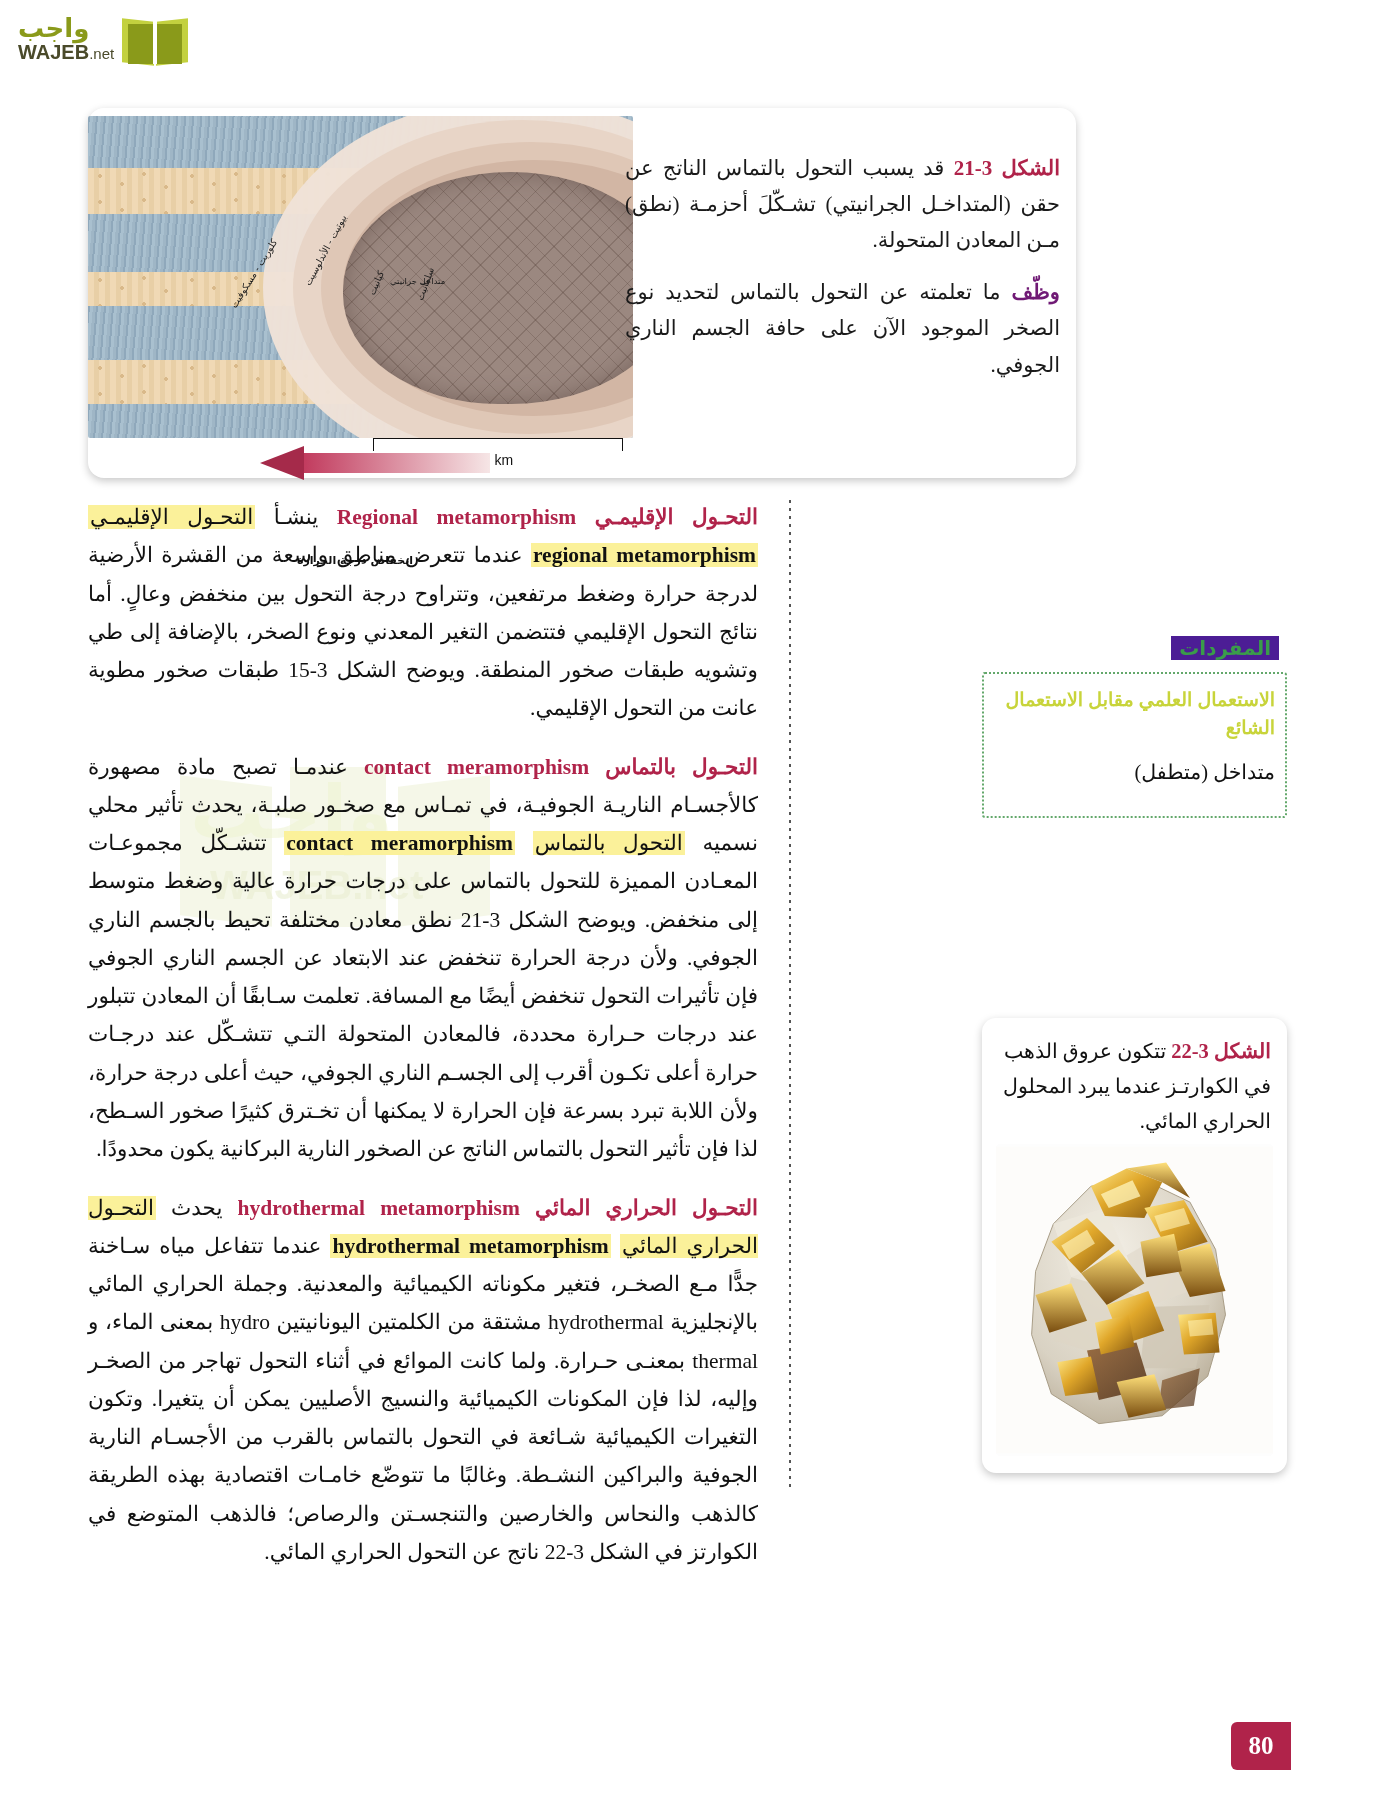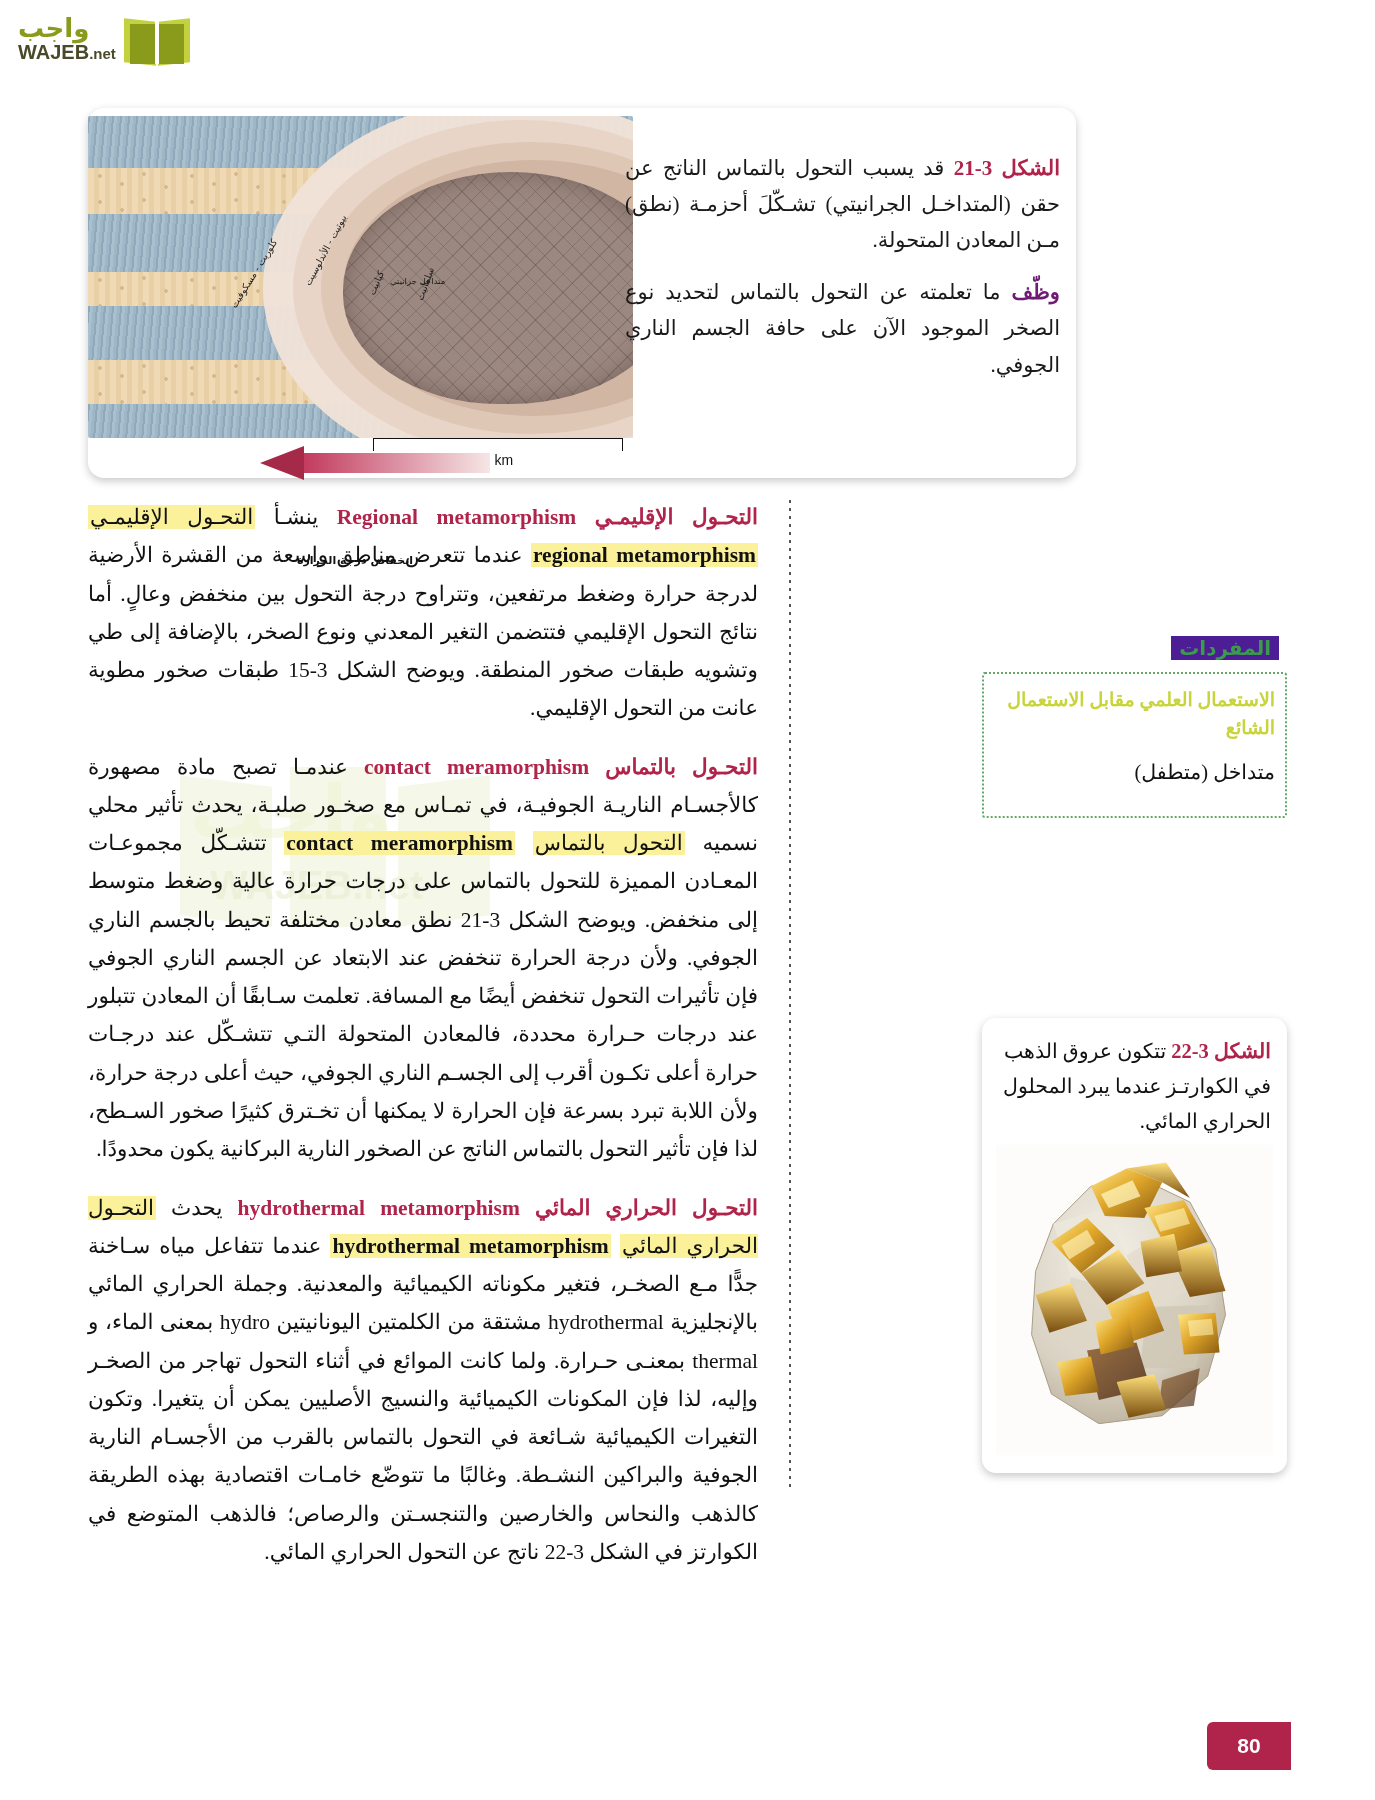--- a/index.html
+++ b/index.html
@@ -17,21 +17,21 @@
   }
   #logo .wordmark{display:flex;flex-direction:column;align-items:flex-start;line-height:1;}
   #logo .ar{
     font-family:"DejaVu Sans", sans-serif;font-weight:bold;font-size:26px;color:#8a9a1a;
     direction:rtl;letter-spacing:-1px;
   }
   #logo .en{
     font-family:"Liberation Sans", sans-serif;font-weight:bold;font-size:20px;color:#4a4a2a;
     margin-top:1px;
   }
-  #logo .en .dotnet{font-size:15px;font-weight:bold;}
+  #logo .en .dotnet{font-size:15px;font-weight:normal;}
   #logo .book{position:relative;width:66px;height:52px;}
   #logo .book .pg{position:absolute;bottom:0;}
   #logo .book .l1{left:0;width:32px;height:44px;background:#c3d13f;transform:skewY(6deg);}
   #logo .book .l2{left:6px;width:26px;height:40px;background:#8a9a1a;}
   #logo .book .r1{right:0;width:32px;height:44px;background:#c3d13f;transform:skewY(-6deg);}
   #logo .book .r2{right:6px;width:26px;height:40px;background:#8a9a1a;}
   #logo .book .spine{left:31px;bottom:0;width:4px;height:46px;background:#ffffff;}
 
   
   #bigmark{
@@ -148,21 +148,21 @@
     position:absolute;right:88px;top:672px;width:305px;
     border:2px dotted #63a86b;border-radius:3px;padding:12px 10px 14px 10px;
     direction:rtl;text-align:right;box-sizing:border-box;
   }
   #vocabtitle{
     position:absolute;right:96px;top:636px;
     font-family:"DejaVu Sans",sans-serif;font-size:20px;font-weight:bold;color:#3a9c4a;
     background:#4c1d95;padding:0 8px;direction:rtl;
   }
   #vocabsub{
-    font-family:Liberation Serif, serif;font-size:19px;font-weight:bold;color:#c8d43a;
+    font-family:Liberation Sans, sans-serif;font-size:19px;font-weight:bold;color:#c8d43a;
     line-height:1.45;margin:0 0 14px 0;direction:rtl;
   }
   .vocabline{
     font-family:"Liberation Serif",serif;font-size:20.5px;line-height:1.72;color:#111;
     margin:0 0 12px 0;direction:rtl;text-align:right;
   }
   .vocabkey{font-style:italic;}
 
   #goldcard{
     position:absolute;right:88px;top:1018px;width:305px;height:455px;
@@ -174,24 +174,24 @@
     text-align:right;direction:rtl;
   }
   #goldcap .lead{color:#b0234a;font-weight:bold;}
   #goldimg{
     position:absolute;left:14px;right:14px;top:126px;height:312px;overflow:hidden;border-radius:4px;
     background:#fdfdfd;
   }
 
   
   #pagenum{
-    position:absolute;right:84px;bottom:30px;width:84px;height:48px;
+    position:absolute;right:84px;bottom:30px;width:60px;height:48px;
     background:#b0234a;border-radius:6px 0 0 6px;
     display:flex;align-items:center;justify-content:center;
-    color:#fff;font-family:Liberation Sans, sans-serif;font-weight:bold;font-size:21px;
+    color:#fff;font-family:Liberation Serif, serif;font-weight:bold;font-size:25px;
   }
 </style>
 </head>
 <body>
 
 <div id="logo">
   <div class="wordmark">
     <span class="ar">واجب</span>
     <span class="en"><span>WAJEB</span><span class="dotnet">.net</span></span>
   </div>

